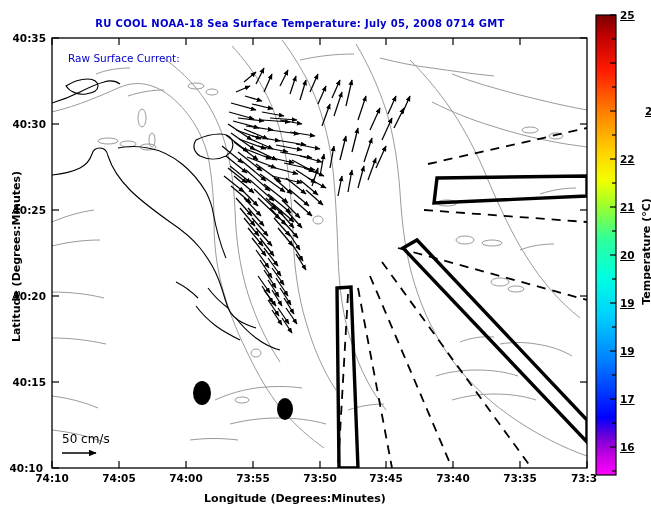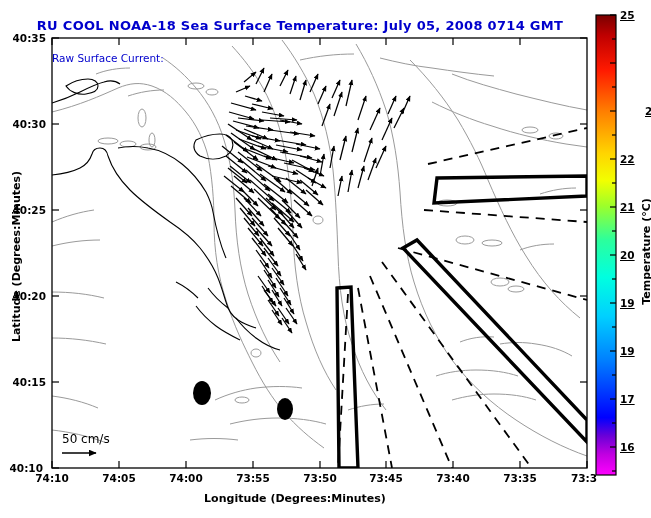--- a/index.html
+++ b/index.html
@@ -21,33 +21,33 @@
     height: 518px;
     background: #ffffff;
   }
   .title {
     position: absolute;
     left: 0; top: 18px;
     width: 600px;
     text-align: center;
     color: #0000cc;
     font-weight: bold;
-    font-size: 13px;
+    font-size: 10px;
     letter-spacing: 0.3px;
     white-space: nowrap;
     font-family: "DejaVu Sans", sans-serif;
   }
   .annot {
     position: absolute;
     color: #0000cc;
     font-size: 10.5px;
     white-space: nowrap;
     font-family: "DejaVu Sans", sans-serif;
   }
-  .annot.l1 { left: 52px; top: 52px; }
+  .annot.l1 { left: 68px; top: 52px; }
   .annot.l2 { left: 60px; top: 68px; }
 
   .axis-label {
     position: absolute;
     color: #000000;
     font-size: 11px;
     font-weight: bold;
     white-space: nowrap;
     font-family: "DejaVu Sans", sans-serif;
   }

